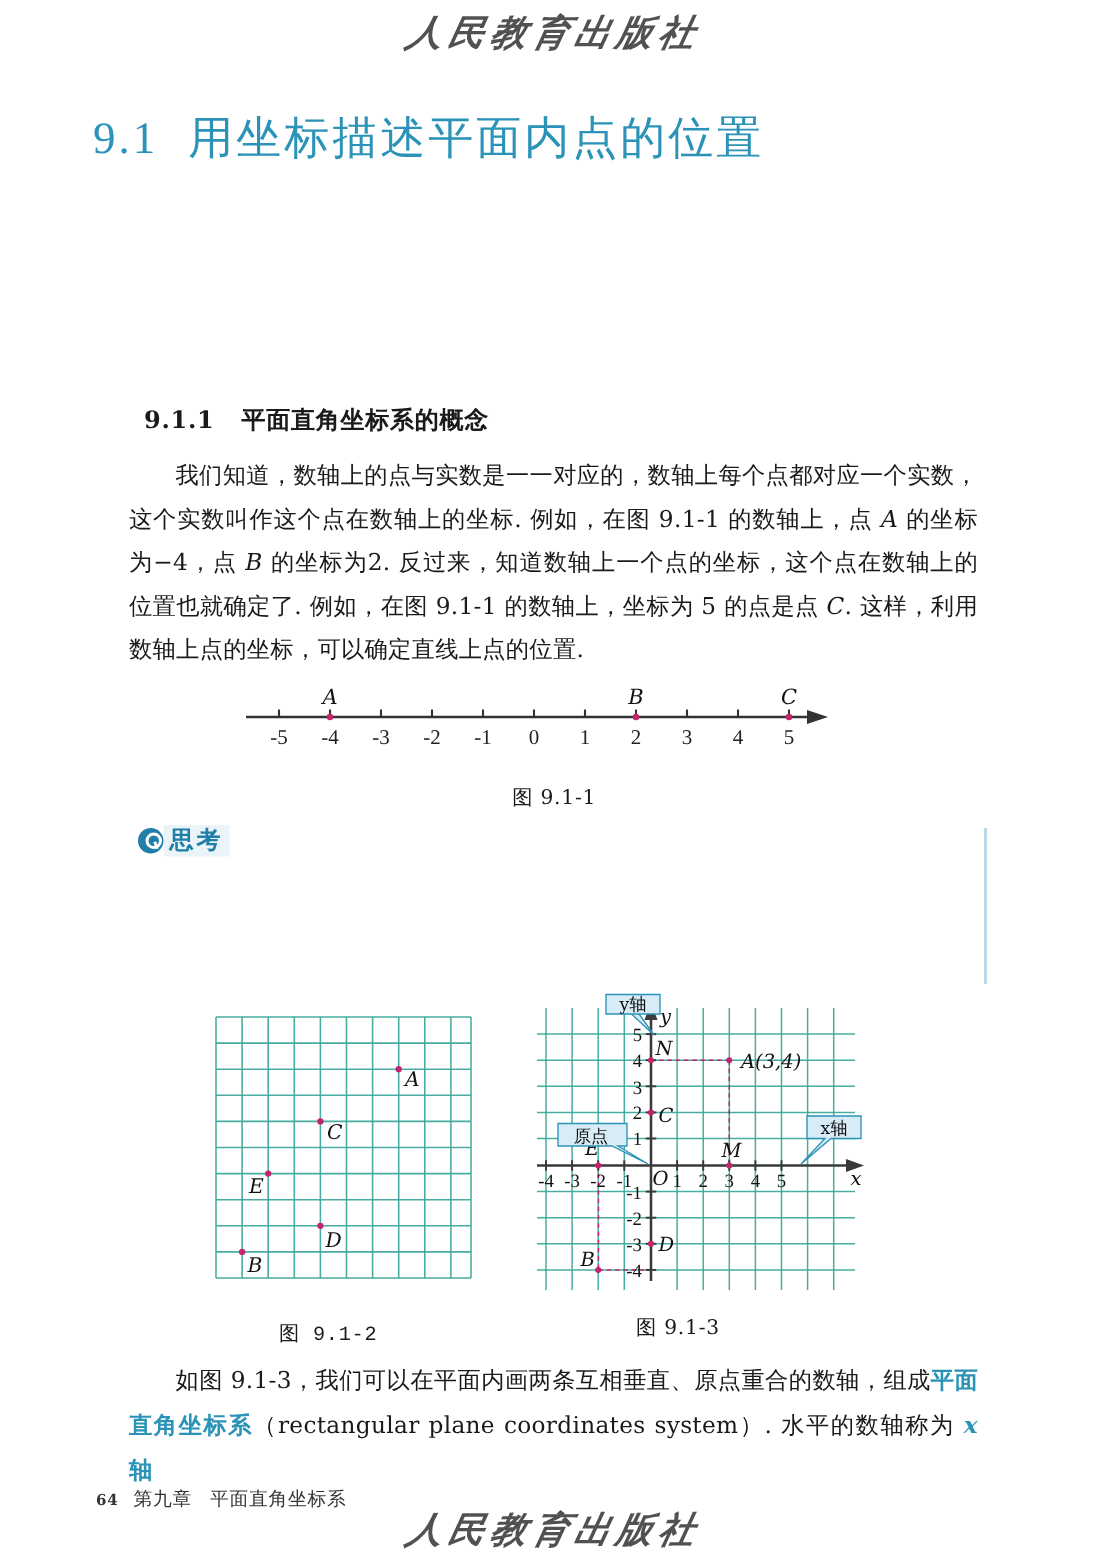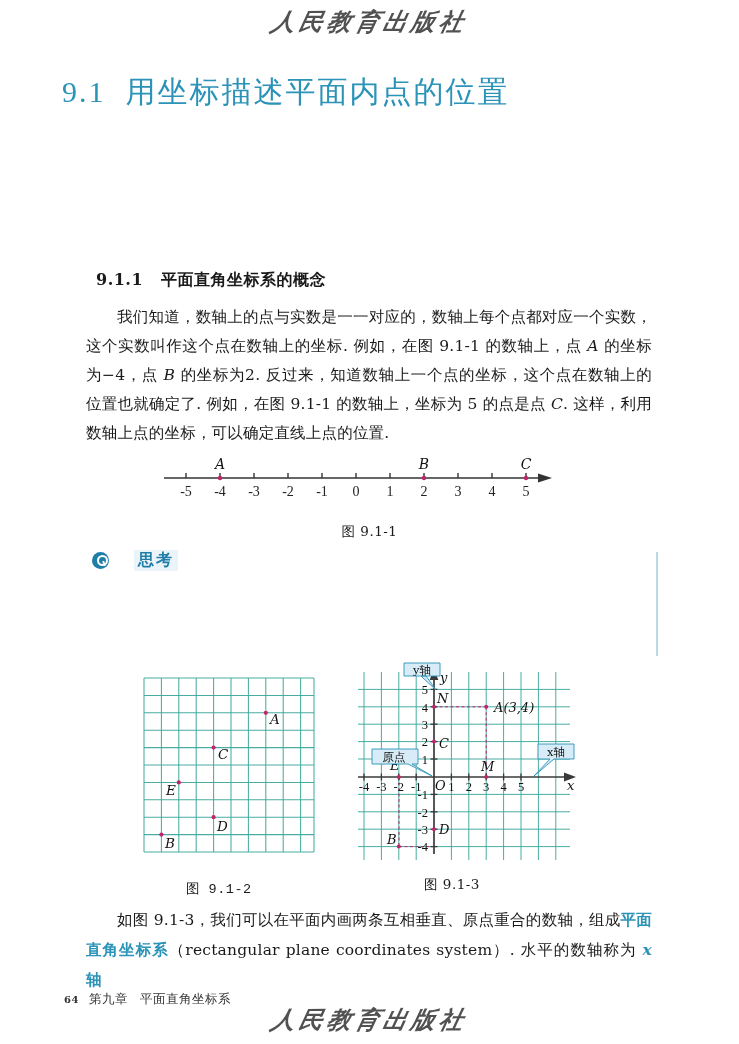--- a/index.html
+++ b/index.html
@@ -56,21 +56,21 @@
   .fig1{position:absolute;left:160px;top:458px;width:400px;height:48px;}
   .fig1 svg{display:block;}
   .figcap{
     position:absolute;font-size:13.5px;letter-spacing:.5px;
     white-space:nowrap;
   }
   .cap1{left:0;right:0;top:523px;text-align:center;}
 
   
   .think-box{position:absolute;left:92px;top:548px;width:566px;}
-  .think-head{display:flex;align-items:center;gap:25px;height:24px;}
+  .think-head{display:flex;align-items:center;gap:0;height:24px;}
   .think-icon{
     width:17px;height:17px;border-radius:50%;
     background:#1f7fa8;position:relative;flex:none;
   }
   .think-icon::after{
     content:"";position:absolute;left:5px;top:3.5px;
     width:7px;height:7px;border:2px solid #fff;border-radius:50%;
   }
   .think-icon::before{
     content:"";position:absolute;left:10.5px;top:9px;

